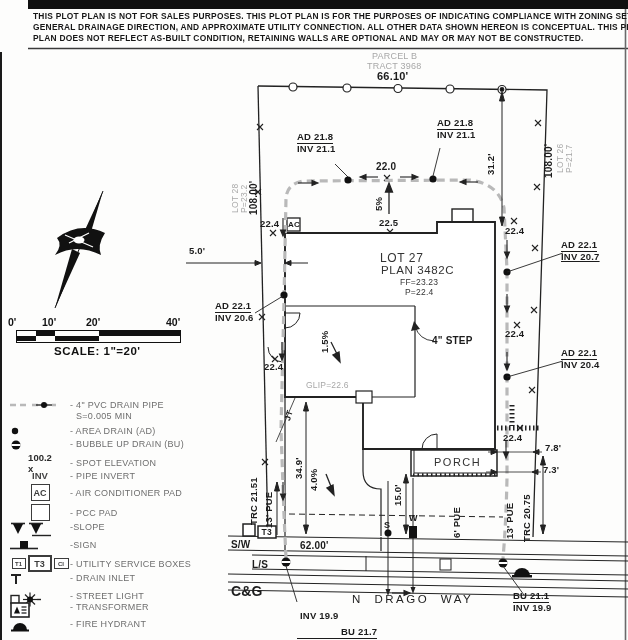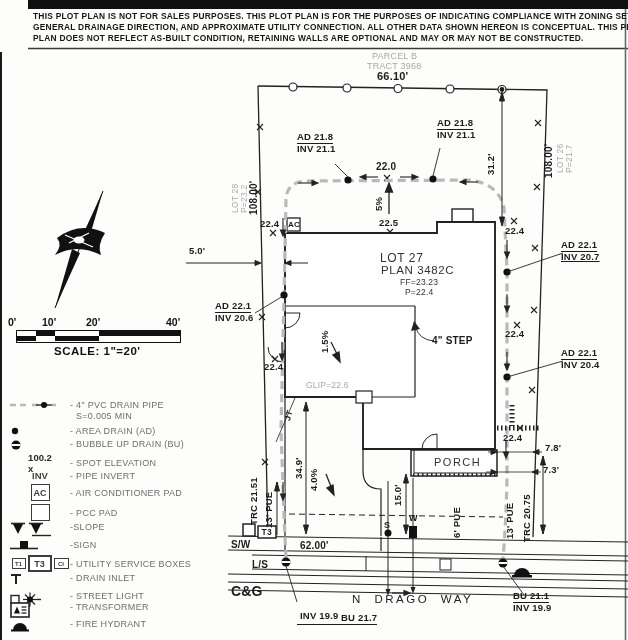--- a/index.html
+++ b/index.html
@@ -305,21 +305,21 @@
 <div class="lbl rot" style="left:264px;top:528px;">13' PUE</div>
 <div class="lbl" style="left:261.5px;top:528px;font-size:8.5px;">T3</div>
 
 <div class="lbl" style="left:231px;top:540px;font-size:10px;">S/W</div>
 <div class="lbl" style="left:300px;top:541px;font-size:10px;">62.00'</div>
 <div class="lbl" style="left:240px;top:560px;font-size:10px;padding-left:12px;">L/S</div>
 <div class="lbl" style="left:231px;top:584px;font-size:14px;">C&amp;G</div>
 <div class="lbl" style="left:384px;top:521px;font-size:9px;">S</div>
 <div class="lbl" style="left:409px;top:514px;font-size:9px;">W</div>
 
-<div class="lbl u" style="left:297px;top:613px;padding-left:44px;">BU 21.7</div>
+<div class="lbl u" style="left:297px;top:627px;padding-left:44px;">BU 21.7</div>
 <div class="lbl" style="left:300px;top:611px;">INV 19.9</div>
 <div class="lbl u" style="left:513px;top:591px;">BU 21.1</div>
 <div class="lbl" style="left:513px;top:603px;">INV 19.9</div>
 <div class="lbl" style="left:352px;top:594px;font-size:11.5px;font-weight:normal;letter-spacing:2.5px;word-spacing:6px;color:#222;">N DRAGO WAY</div>
 
 <svg width="85" height="135" viewBox="0 0 85 135" style="left:35px;top:183px;">
   <line x1="68" y1="8" x2="20" y2="125" stroke="#111" stroke-width="1"></line>
   <polygon points="68,8 43,62 51,66" fill="#111"></polygon>
   <polygon points="20,125 45,70 37,66" fill="#111"></polygon>
   <path d="M22,55 Q45,38 70,50 Q62,62 66,72 Q42,60 20,72 Q28,62 22,55 Z" fill="#111"></path>

